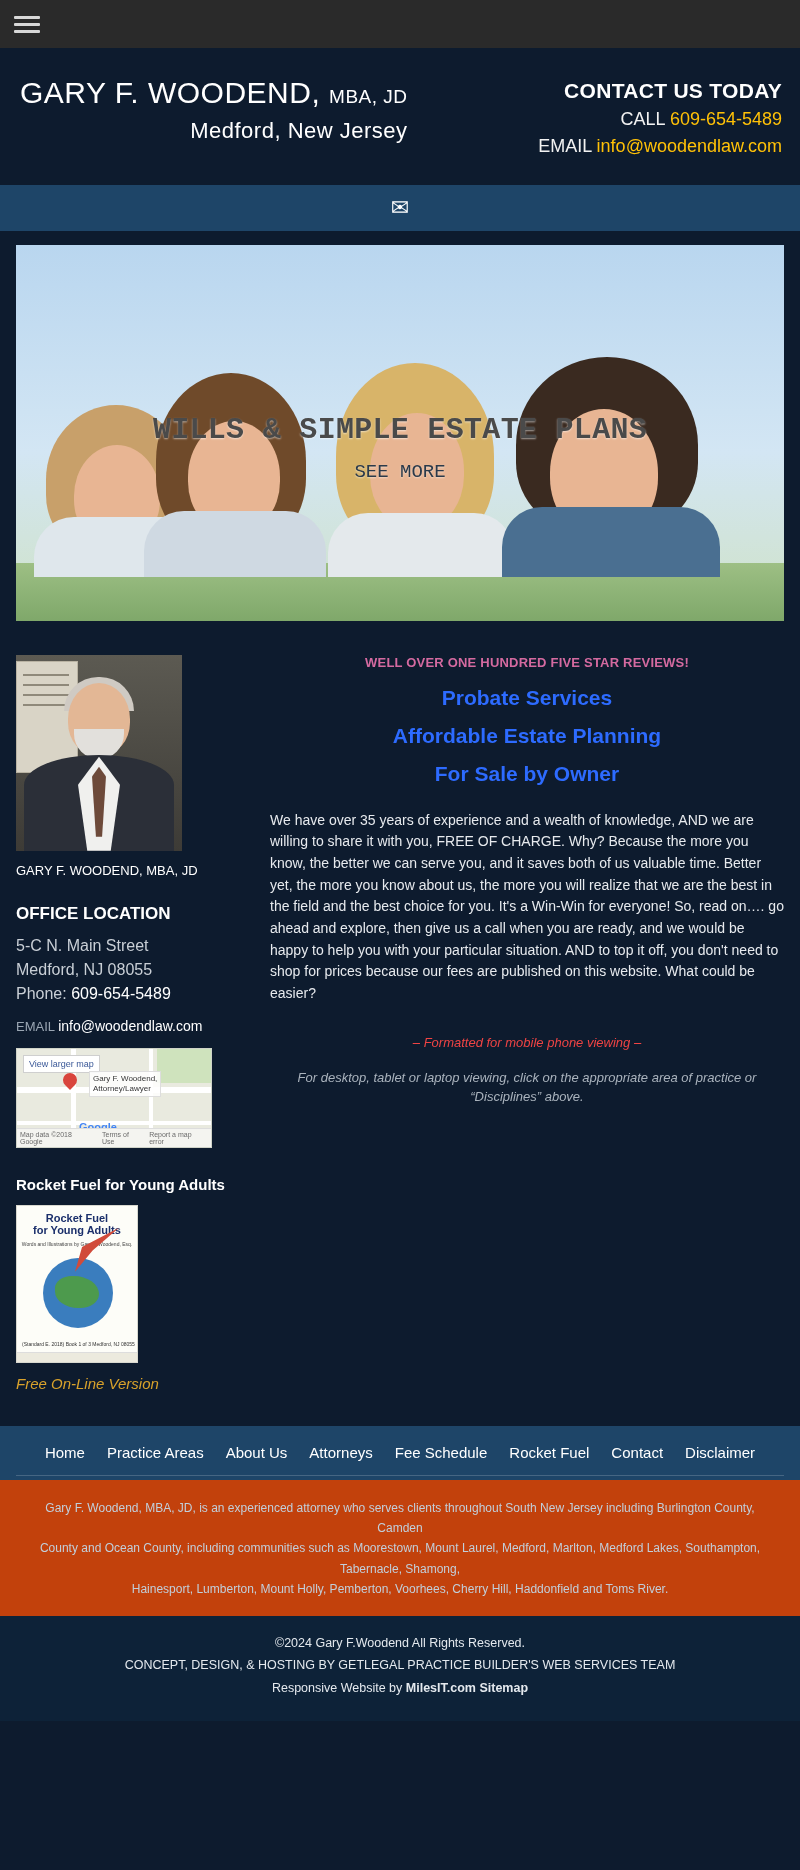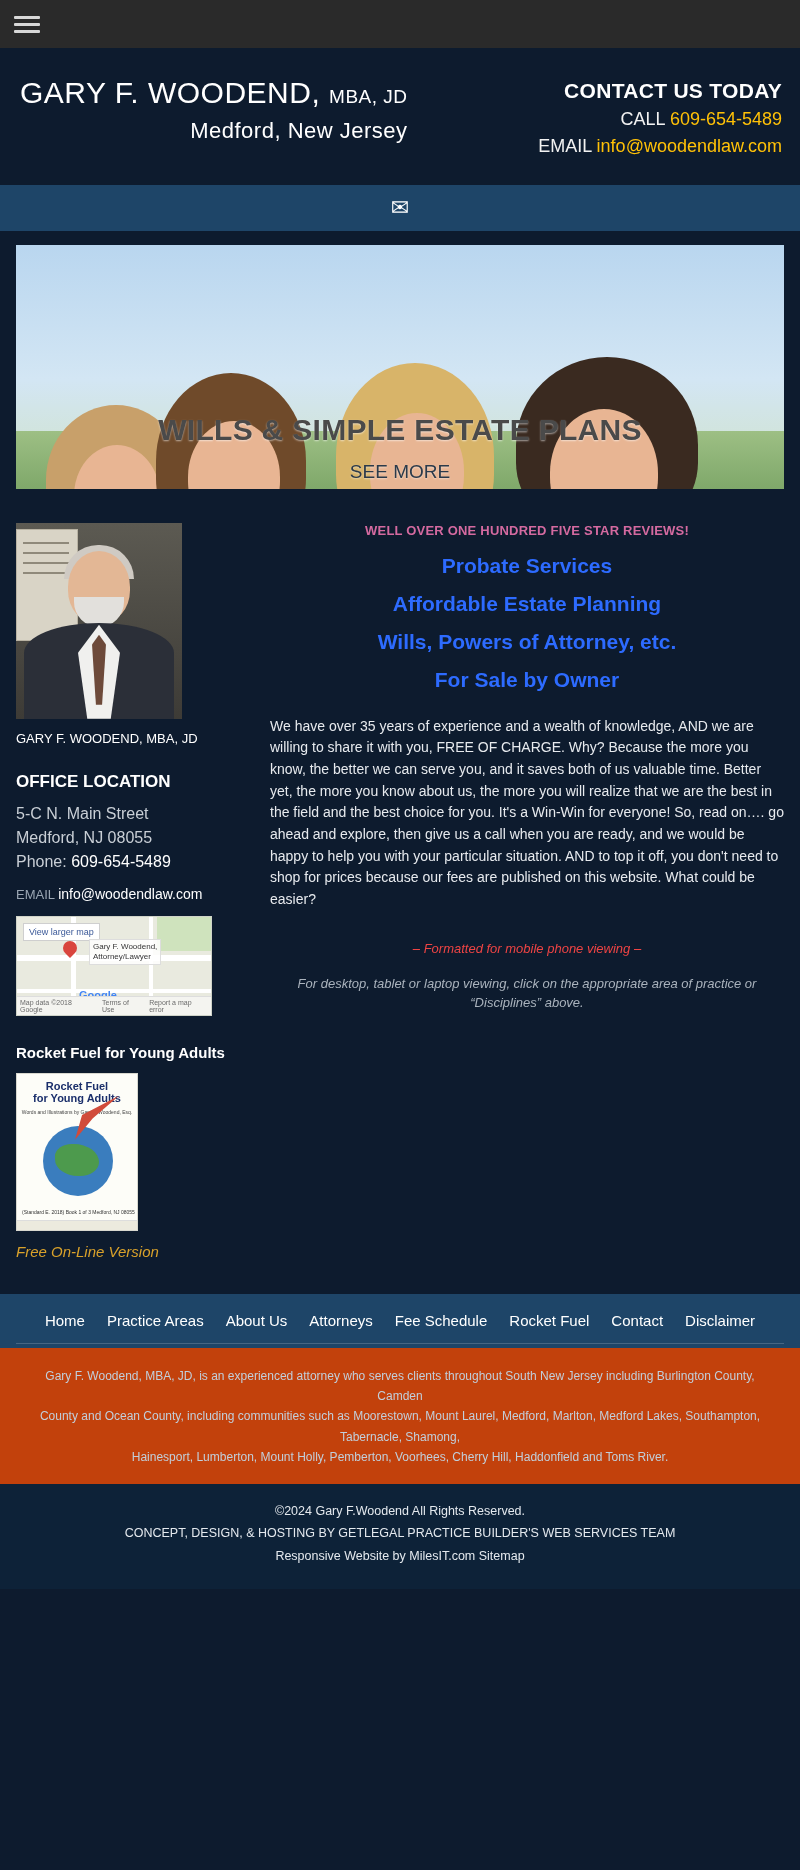--- a/index.html
+++ b/index.html
@@ -72,23 +72,24 @@
     display: flex;
     align-items: center;
     justify-content: center;
   }
   .socialbar .env { font-size: 22px; color: #ffffff; line-height: 1; }
 
   
   .hero-wrap { padding: 14px 16px 0 16px; background: #0d1b2e; }
   .hero {
     position: relative;
-    height: 244px;
+    height: 376px;
     overflow: hidden;
     background: linear-gradient(#bcd7ef 0%, #cfe3f2 42%, #d6e7d2 72%, #cfe0c8 100%);
+    font-family: Liberation Mono, monospace;
   }
   
   .sky { position:absolute; inset:0; background: linear-gradient(#b9d6ef, #d3e6f4 55%, #cfe2c6 100%); }
   .grass { position:absolute; left:0; right:0; bottom:0; height:58px; background: linear-gradient(#9dbf84, #7fa86a); }
   .face {
     position: absolute;
     border-radius: 50% 50% 46% 46%;
     background: #e8b593;
   }
   .hair { position:absolute; border-radius: 50% 50% 40% 40%; }
@@ -331,21 +332,21 @@
     line-height: 1.7;
   }
   .footer-bottom {
     background: #0d2238;
     text-align: center;
     padding: 16px 20px 22px 20px;
     font-size: 12.5px;
     color: #e4e9ee;
     line-height: 1.8;
   }
-  .footer-bottom a { color: #e4e9ee; text-decoration: none; }
+  .footer-bottom a { color: #e4e9ee; text-decoration: none; font-weight: bold; }
   .divider { height:1px; background: rgba(255,255,255,.18); margin: 14px 0 0 0; }
 </style>
 </head>
 <body>
 
 <div class="topbar">
   <div class="hamburger">
     <span></span>
     <span></span>
     <span></span>
@@ -472,23 +473,20 @@
   <div class="col-right">
     <div class="reviews">WELL OVER ONE HUNDRED FIVE STAR REVIEWS!</div>
 
     <div class="svc">
       <a href="#">Probate Services</a>
     </div>
     <div class="svc">
       <a href="#">Affordable Estate Planning</a>
     </div>
     <div class="svc">
-      <a href="#">Wills, Powers of Attorney, etc.</a>
-    </div>
-    <div class="svc">
       <a href="#">For Sale by Owner</a>
     </div>
 
     <div class="para">We have over 35 years of experience and a wealth of knowledge, AND we are willing to share it with you, FREE OF CHARGE. Why?  Because the more you know, the better we can serve you, and it saves both of us valuable time. Better yet, the more you know about us, the more you will realize that we are the best in the field and the best choice for you. It's a Win-Win for everyone! So, read on…. go ahead and explore, then give us a call when you are ready, and we would be happy to help you with your particular situation.  AND to top it off, you don't need to shop for prices because our fees are published on this website. What could be easier?</div>
     <div class="note">–  Formatted for mobile phone viewing  –</div>
     <div class="note2">For desktop, tablet or laptop viewing, click on the appropriate area of practice or “Disciplines” above.</div>
   </div>
 </div>
 
 <div class="footer">

